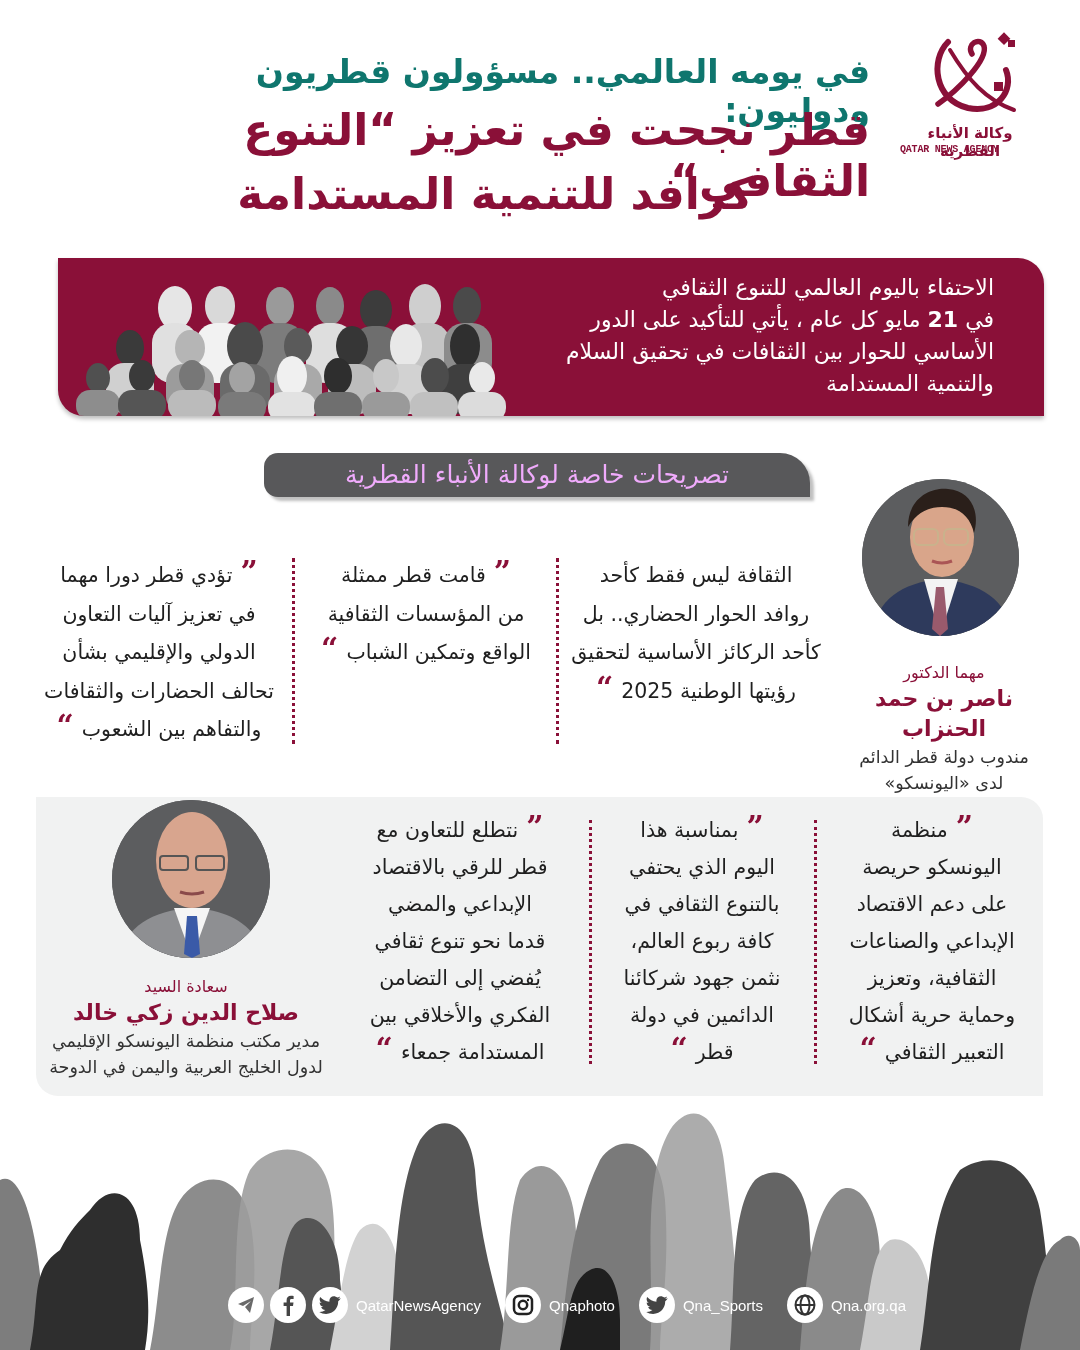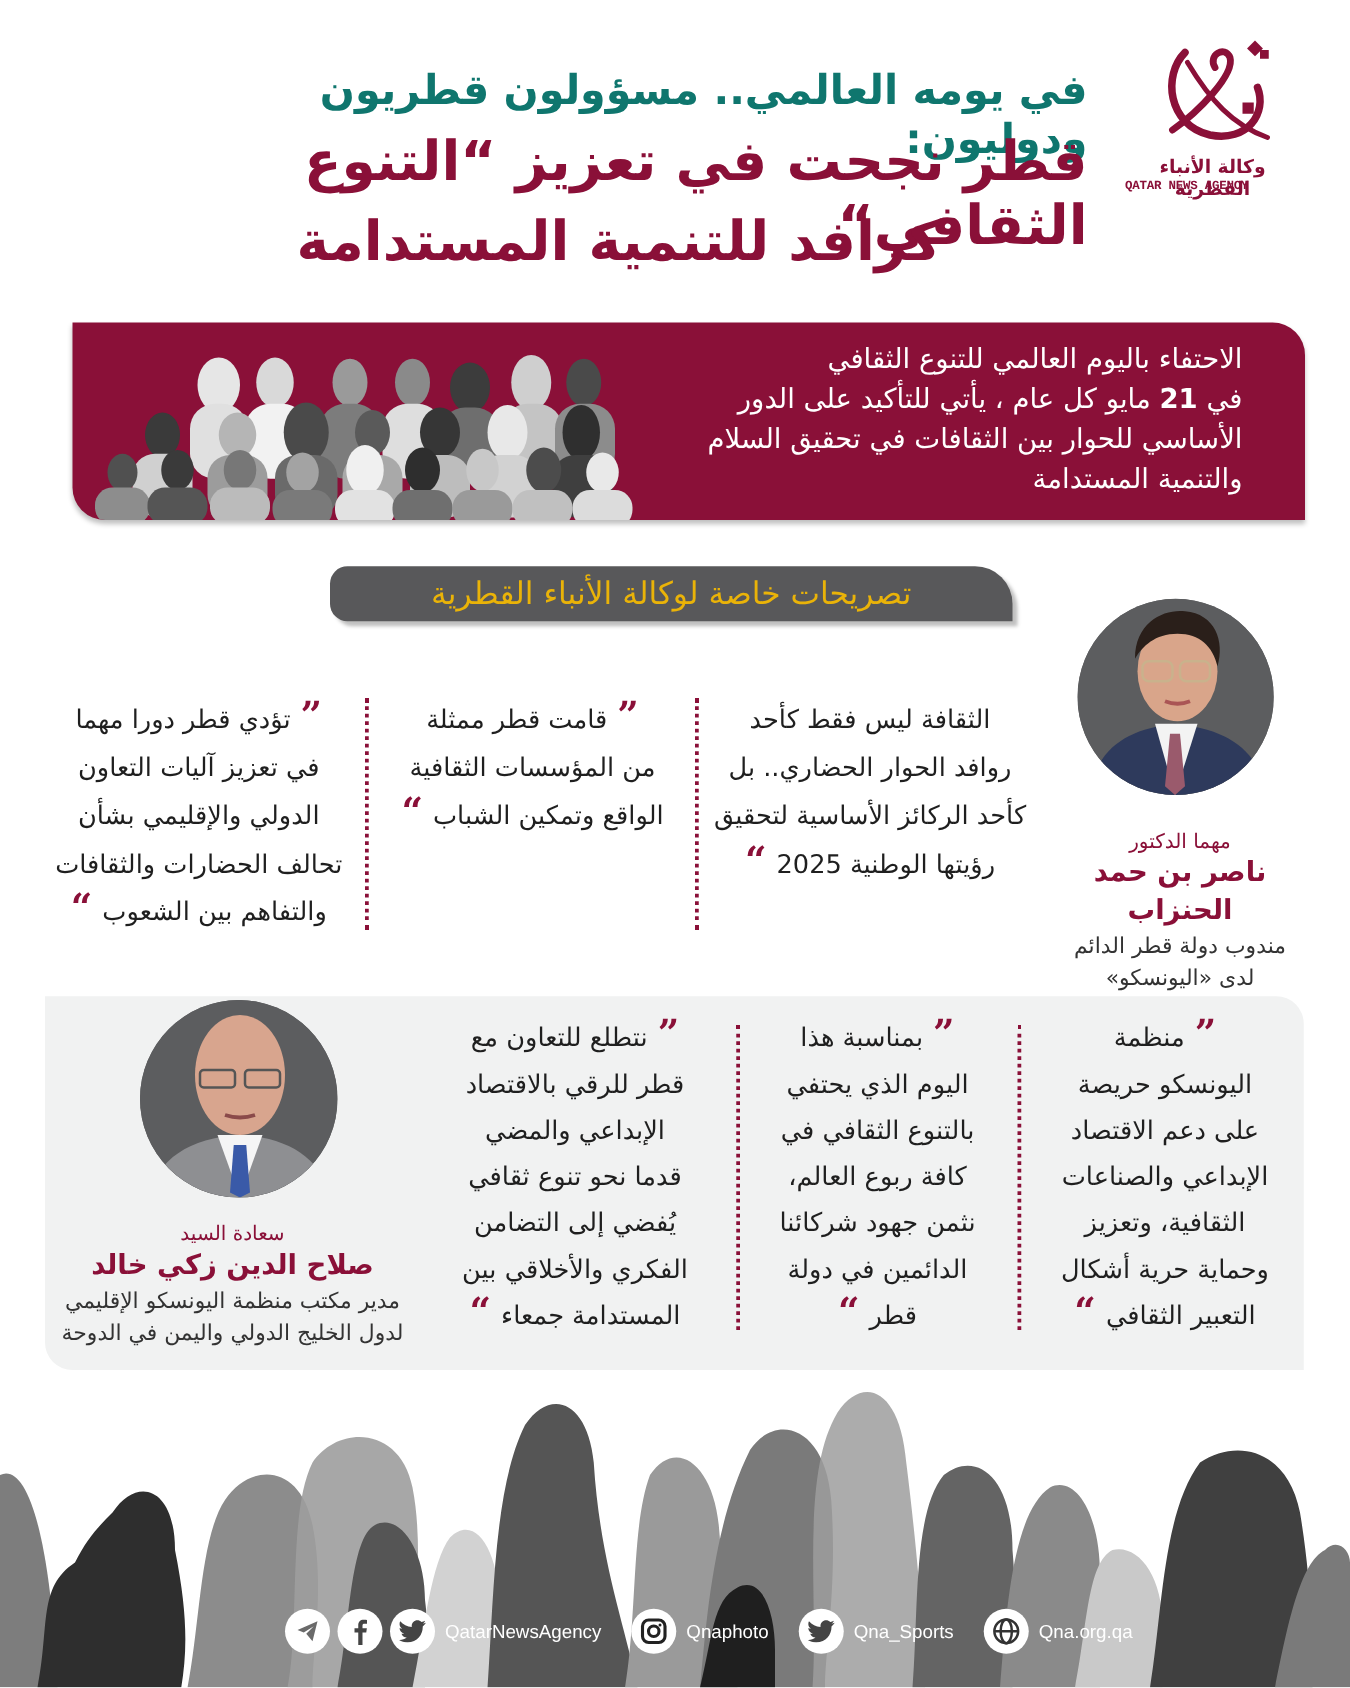--- a/index.html
+++ b/index.html
@@ -25,21 +25,21 @@
   .banner { position: absolute; left: 58px; top: 258px; width: 986px; height: 158px; background: #8a1038;
             border-radius: 0 26px 0 26px; box-shadow: 0 3px 4px rgba(0,0,0,0.25); overflow: hidden; }
   .banner-text { position: absolute; right: 50px; top: 14px; width: 470px; direction: rtl; text-align: right;
                  color: #ffffff; font-size: 22px; line-height: 32px; }
   .banner-text b { font-weight: bold; }
   .crowd { position: absolute; left: 12px; top: 20px; width: 440px; height: 138px; }
 
   
   .section-label { position: absolute; left: 264px; top: 453px; width: 546px; height: 44px; background: #58585a;
                    border-radius: 14px 30px 0 14px; box-shadow: 4px 4px 3px rgba(0,0,0,0.25);
-                   color: #eab308; direction: rtl; text-align: center; font-size: 25px; line-height: 44px; }
+                   color: #f0abfc; direction: rtl; text-align: center; font-size: 25px; line-height: 44px; }
 
   
   .quote { position: absolute; direction: rtl; text-align: center; font-size: 20.5px; line-height: 38.5px; color: #1f1f1f; }
   .q-open, .q-close { color: #8a1038; font-weight: bold; font-size: 30px; font-family: "DejaVu Serif", serif; line-height: 1; }
   .q-open { margin-left: 8px; }
   .q-close { margin-right: 8px; }
   .vdiv { position: absolute; width: 0; border-left: 3px dotted #8a1038; }
 
   .photo { position: absolute; border-radius: 50%; background: #5c5d5f; overflow: hidden; }
   .person-caption { position: absolute; direction: rtl; text-align: center; }
@@ -226,21 +226,21 @@
     <ellipse cx="80" cy="60" rx="36" ry="48" fill="#d8a58e"></ellipse>
     <rect x="48" y="56" width="28" height="14" rx="3" fill="none" stroke="#555" stroke-width="2"></rect>
     <rect x="84" y="56" width="28" height="14" rx="3" fill="none" stroke="#555" stroke-width="2"></rect>
     <path d="M68 92 Q80 96 92 92" stroke="#8a4a4a" stroke-width="3" fill="none"></path>
   </svg>
 </div>
 <div class="person-caption" style="left:36px; top:976px; width:300px;">
   <div class="caption-title">سعادة السيد</div>
   <div class="caption-name">صلاح الدين زكي خالد</div>
   <div class="caption-role">مدير مكتب منظمة اليونسكو الإقليمي</div>
-  <div class="caption-role">لدول الخليج الدولي واليمن في الدوحة</div>
+  <div class="caption-role">لدول الخليج العربية واليمن في الدوحة</div>
 </div>
 
 <svg class="footer-art" viewBox="0 0 1080 250" preserveAspectRatio="none">
   <path d="M0 80 C20 70 40 120 46 250 L0 250 Z" fill="#7d7d7d"></path>
   <path d="M30 250 C40 200 30 170 60 150 C70 130 80 120 90 110 C110 80 140 90 140 140 C150 190 150 220 145 250 Z" fill="#2e2e2e"></path>
   <path d="M150 250 C160 200 160 130 180 100 C200 70 240 70 250 120 C260 170 250 220 250 250 Z" fill="#8c8c8c"></path>
   <path d="M230 250 C240 200 230 110 250 70 C270 40 320 40 330 90 C340 140 330 210 330 250 Z" fill="#9d9d9d" opacity="0.9"></path>
   <path d="M270 250 C280 200 280 130 300 120 C320 110 340 140 340 180 C345 220 340 240 340 250 Z" fill="#555"></path>
   <path d="M330 250 C340 200 345 150 360 130 C380 110 400 140 400 190 C400 230 400 250 400 250 Z" fill="#d2d2d2"></path>
   <path d="M390 250 C395 180 395 90 420 40 C440 10 470 20 475 70 C480 150 500 200 510 250 Z" fill="#555"></path>

